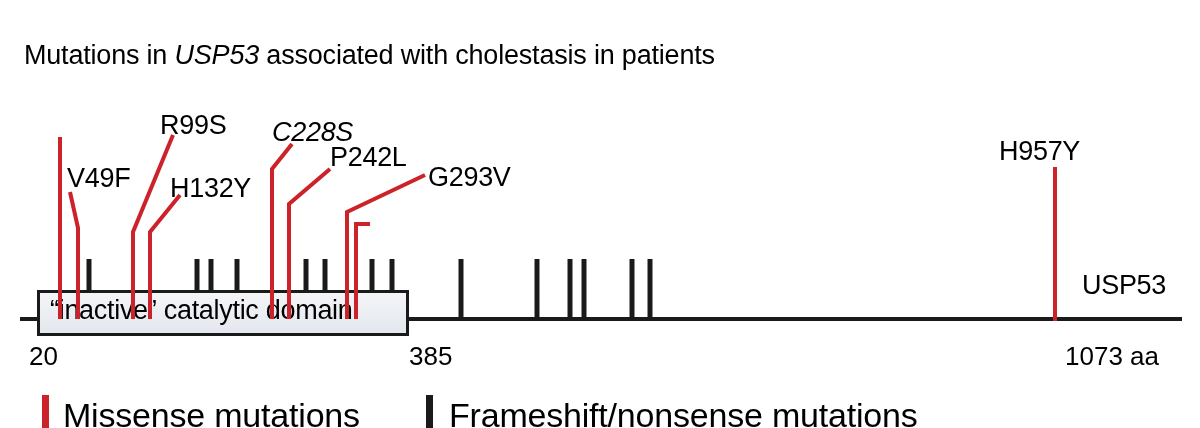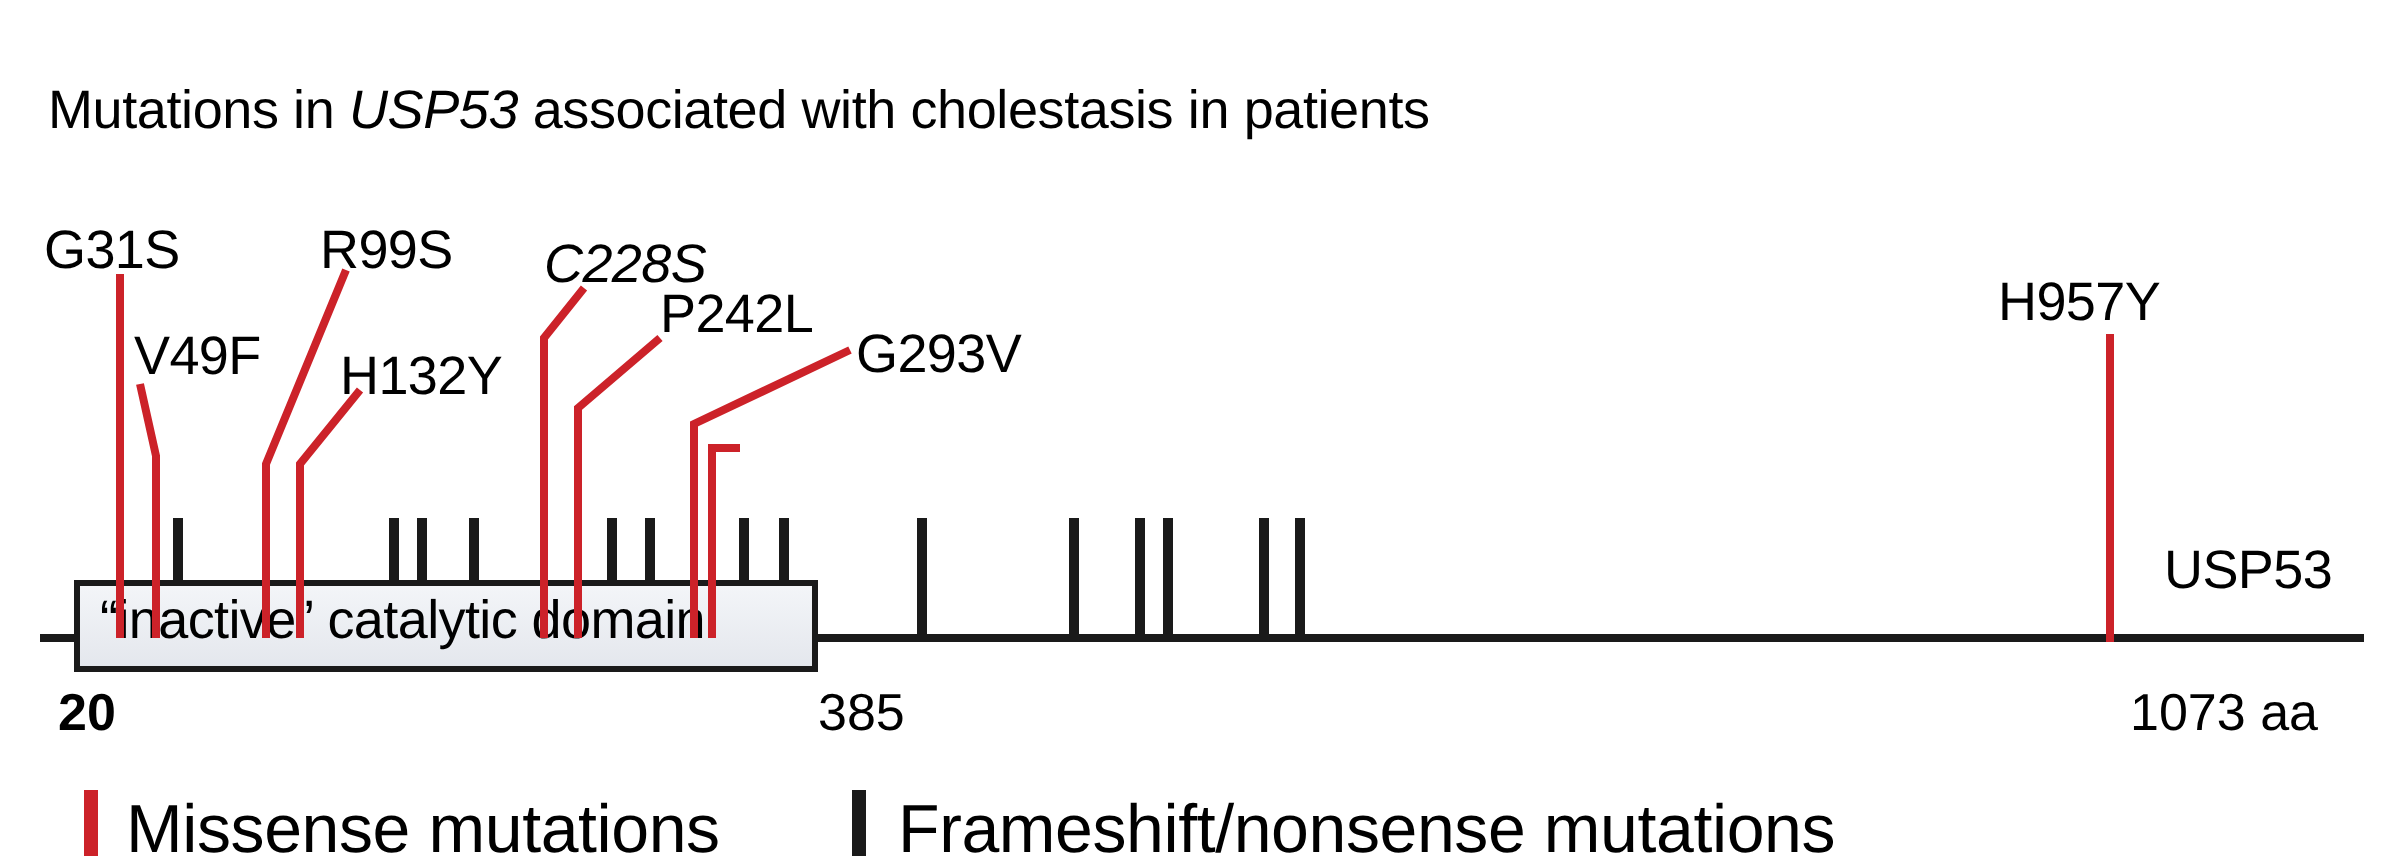--- a/index.html
+++ b/index.html
@@ -125,32 +125,31 @@
       <path d="M289,287 L289,172 L330,137"></path>
 
       <path d="M347,287 L347,180 L425,143"></path>
 
       <path d="M356,287 L356,192 L370,192"></path>
 
       <path d="M1055,135 L1055,289"></path>
     </g>
   </svg>
 
-  <div class="lbl" style="left:22px;  top:78px;">G31S</div>
   <div class="lbl" style="left:67px;  top:131px;">V49F</div>
   <div class="lbl" style="left:160px; top:78px;">R99S</div>
   <div class="lbl" style="left:170px; top:141px;">H132Y</div>
   <div class="lbl" style="left:272px; top:85px;font-style:italic;">C228S</div>
   <div class="lbl" style="left:330px; top:110px;text-align:center;">P242L</div>
   <div class="lbl" style="left:428px; top:130px;">G293V</div>
   <div class="lbl" style="left:999px; top:104px;">H957Y</div>
 
   <div class="lbl" style="left:1082px; top:238px;">USP53</div>
 
-  <div class="axis-num" style="left:29px;   top:309px;font-weight:bold;">20</div>
+  <div class="axis-num" style="left:29px;   top:309px;">20</div>
   <div class="axis-num" style="left:409px;  top:309px;">385</div>
   <div class="axis-num" style="left:1065px; top:309px;">1073 aa</div>
 
   <div class="legend-swatch" style="left:42px; top:363px; height:34px; background:#cc2229;"></div>
   <div class="legend-text" style="left:63px; top:364px;">Missense mutations</div>
 
   <div class="legend-swatch" style="left:426px; top:363px; height:34px; background:#1a1a1a;"></div>
   <div class="legend-text" style="left:449px; top:364px;">Frameshift/nonsense mutations</div>
 
 </div>

